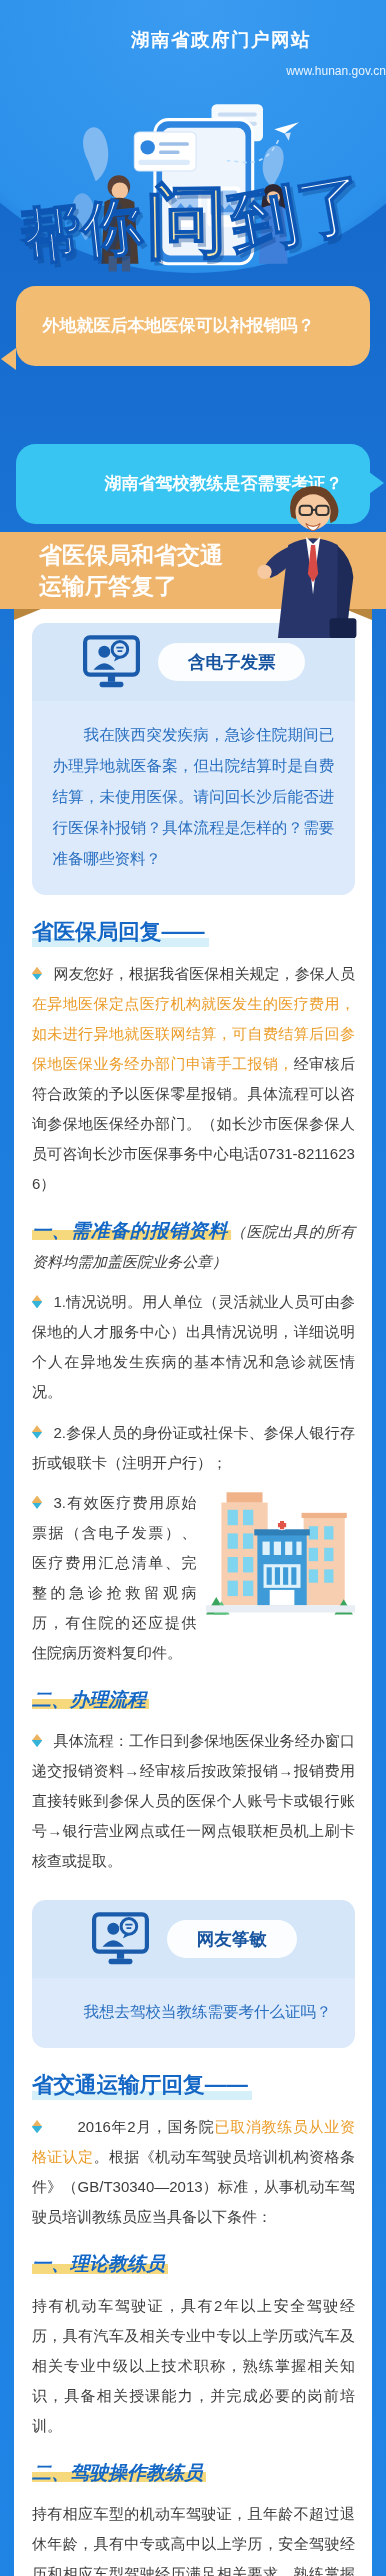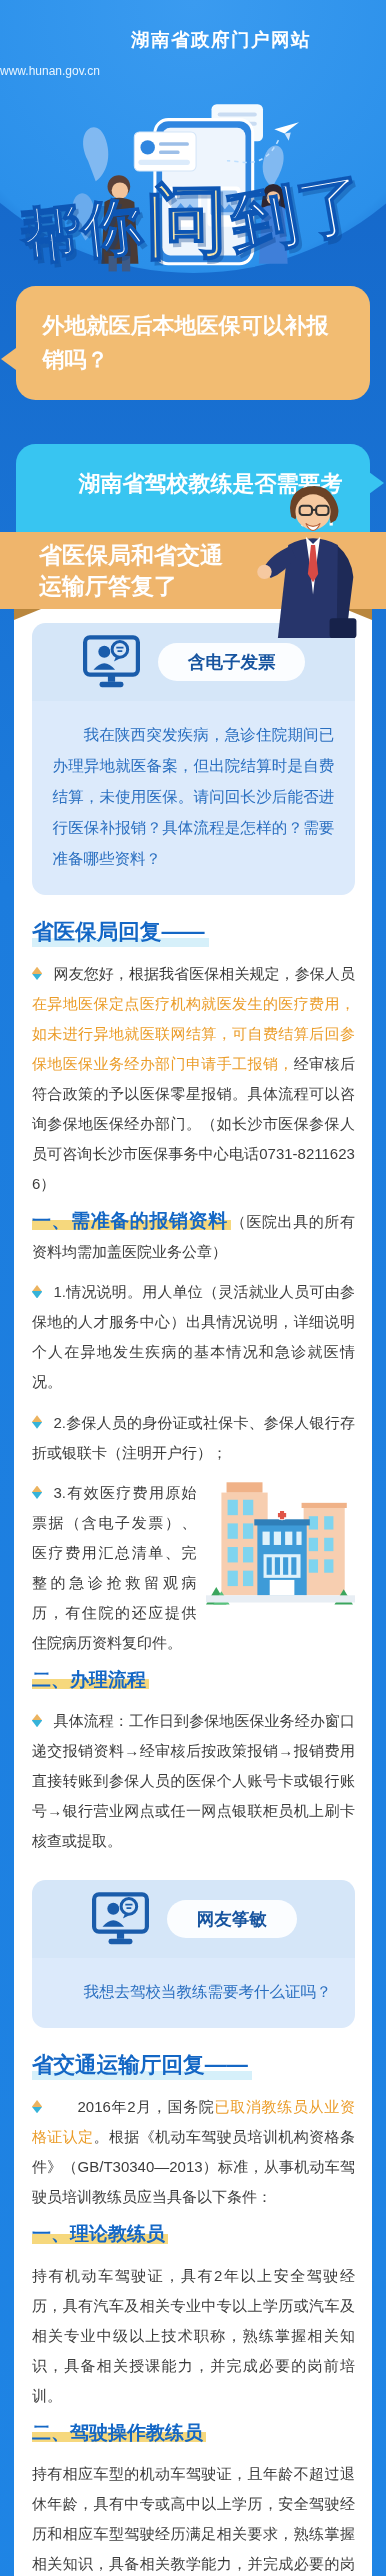--- a/index.html
+++ b/index.html
@@ -4,33 +4,33 @@
 <style>
   html,body{margin:0;padding:0;background:#0e4e9e;}
   .page{position:relative;width:386px;height:2957px;overflow:hidden;
         background:linear-gradient(180deg,#1464c6 0%,#1c7cdd 30%,#1f86e6 100%);
         font-family:"Liberation Sans",sans-serif;}
   .bg-circle{position:absolute;left:-108px;top:-330px;width:603px;height:603px;border-radius:50%;
         background:radial-gradient(circle at 50% 55%,#3a9bf0 0%,#2b90ea 60%,rgba(43,144,234,0) 72%);}
   
   .site-name{position:absolute;top:27px;left:0;width:100%;text-align:center;color:#ffffff;
         font-size:18.5px;font-weight:bold;letter-spacing:1.5px;padding-left:28px;}
-  .site-url{position:absolute;top:64px;left:0;width:100%;text-align:left;color:#e9f5ff;font-size:12px;}
+  .site-url{position:absolute;top:64px;left:0;width:100%;text-align:right;color:#e9f5ff;font-size:12px;}
   
   .hero{position:absolute;top:99px;left:57px;width:273px;height:175px;}
   .hero-title{position:absolute;top:163px;left:0;width:100%;text-align:center;transform:rotate(-4deg);
         font-weight:bold;white-space:nowrap;}
   .hero-title span{display:inline-block;color:#ffffff;-webkit-text-stroke:1.5px #0d56b4;
         text-shadow:3.1px 4.6px 0 rgba(9,62,136,.35);}
   .t1{font-size:61px;transform:rotate(-2deg);}
   .t2{font-size:81px;color:#f8e5a8 !important;transform:rotate(3deg) translateY(4.1px);margin:0 3.1px;}
   .t3{font-size:68px;transform:rotate(-6deg);}
   
   .bubble{position:absolute;left:15.5px;width:354px;box-sizing:border-box;border-radius:19.6px;
-        padding:23px 27px;color:#fff;font-weight:bold;font-size:22px;line-height:34px;}
+        padding:23px 27px;color:#fff;font-weight:bold;font-size:17px;line-height:34px;}
   .b1{top:286px;background:#f2bc72;}
   .b1::before{content:"";position:absolute;left:-14.4px;top:62px;border:11.3px solid transparent;
         border-right:15.5px solid #f2bc72;border-left:0;}
   .b2{top:444px;background:#38c5f1;text-align:right;}
   .b2::before{content:"";position:absolute;right:-14.4px;top:28px;border:11.3px solid transparent;
         border-left:15.5px solid #38c5f1;border-right:0;}
   
   .banner{position:absolute;top:532px;left:0;width:386px;height:77px;background:#efb56c;z-index:3;}
   .banner-text{padding:8.2px 0 0 39px;color:#ffffff;font-weight:bold;font-size:23px;line-height:31px;}
   .fold{position:absolute;top:609px;width:0;height:0;z-index:2;}
@@ -54,21 +54,21 @@
         padding:0 4.1px 3.1px 0;width:-moz-fit-content;width:fit-content;}
   .para{margin:10.3px 0 0 0;font-size:15px;line-height:30px;color:#3c3c3c;text-align:justify;word-break:break-all;}
   .hl-orange{color:#eb9c28;}
   .diamond{display:inline-block;width:10.3px;height:13.4px;margin-right:11.3px;vertical-align:-1px;
         background:linear-gradient(180deg,#ecb35f 50%,#36b3d9 50%);
         clip-path:polygon(50% 0,100% 50%,50% 100%,0 50%);}
   .gap2{display:inline-block;width:1.6em;}
   .sec-hl{font-weight:bold;color:#1467c5;font-size:19px;
         background:linear-gradient(#f6d87d,#f6d87d) no-repeat left 88%/100% 10.3px;padding:0 3.1px 1px 0;}
   .sec-note{color:#3c3c3c;}
-  .sec-row{margin-top:7px;}
+  .sec-row{margin-top:17px;font-style:italic;}
   .hospital{float:right;width:149px;height:128px;margin:4.1px 0 4.1px 9.3px;}
   .clear{clear:both;}
 </style>
 </head>
 <body>
 
 <div class="page">
   <div class="bg-circle"></div>
 
   <div class="site-name">湖南省政府门户网站</div>

